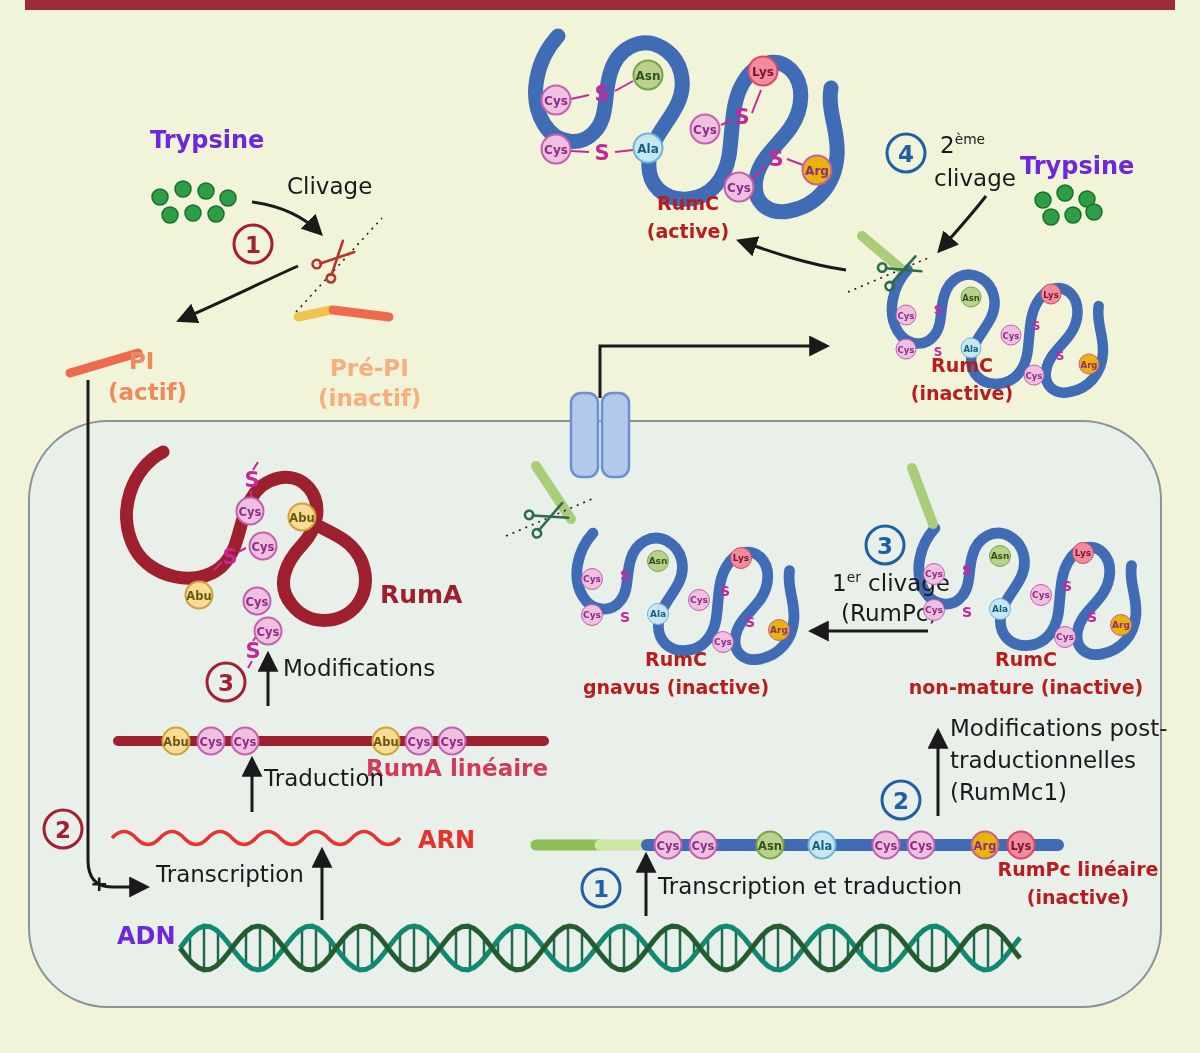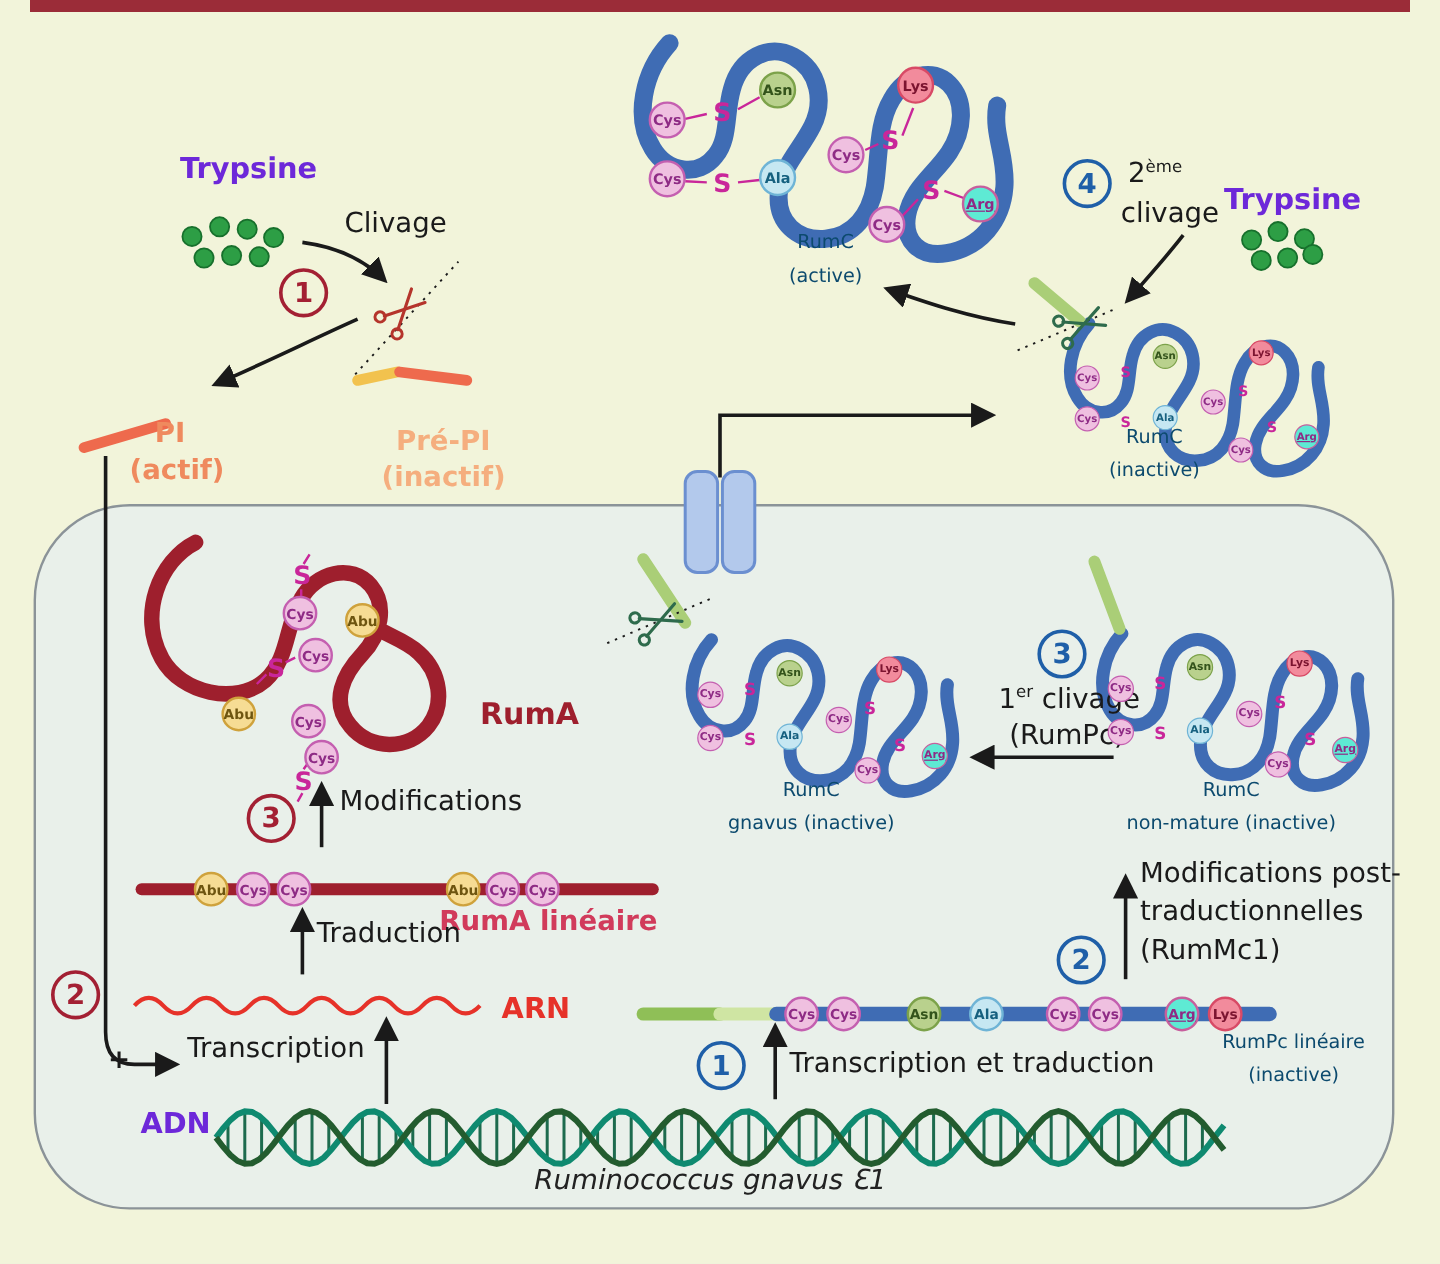--- a/index.html
+++ b/index.html
@@ -7,22 +7,22 @@
          font-family:"DejaVu Sans","Liberation Sans",sans-serif;overflow:hidden;}
   .topbar{position:absolute;left:25px;right:25px;top:0;height:10px;background:#9b2c38;}
   .cell{position:absolute;left:28px;top:420px;width:1134px;height:588px;background:#e9f0ea;
         border:2.5px solid #8b9398;border-radius:80px;box-sizing:border-box;}
   svg.art{position:absolute;left:0;top:0;pointer-events:none;}
   .lbl{position:absolute;white-space:nowrap;color:#1a1a1a;font-size:23px;line-height:1.05;}
   .cx{transform:translateX(-50%);}
   .green{color:#6d28d9;font-weight:600;}
   .orange{color:#ef8a5e;font-weight:600;}
   .pale{color:#f5ae7e;font-weight:600;}
-  .bluetx{color:#0c4a6e;font-weight:400;font-size:16px;}
-  .darkred{color:#9e1f2d;font-weight:700;font-size:25px;margin-left:20px;}
+  .bluetx{color:#b91c1c;font-weight:700;font-size:19px;}
+  .darkred{color:#9e1f2d;font-weight:700;font-size:25px;}
   .crimson{color:#d13b5b;font-weight:600;}
   .redtx{color:#e63229;font-weight:600;font-size:24px;}
   .italic{font-style:italic;color:#222;}
   .bold{font-weight:700;}
   sup{font-size:60%;}
   .step{position:absolute;transform:translate(-50%,-50%);width:41px;height:41px;border-radius:50%;
         display:flex;align-items:center;justify-content:center;font-size:23px;font-weight:700;
         border:3px solid;box-sizing:border-box;}
   .stred{border-color:#a32033;color:#a32033;}
   .stblue{border-color:#1f5fa8;color:#1f5fa8;}
@@ -30,21 +30,21 @@
        align-items:center;justify-content:center;font-weight:700;box-sizing:border-box;border-style:solid;}
   .r30{width:31px;height:31px;font-size:12px;border-width:2px;}
   .r28{width:29px;height:29px;font-size:11.5px;border-width:2px;}
   .r22{width:22px;height:22px;font-size:9px;border-width:1.5px;}
   .r20{width:21px;height:21px;font-size:8.5px;border-width:1.5px;}
   .cys{background:#efc0e0;border-color:#c45fb0;color:#8e2b85;}
   .abu{background:#f6dc94;border-color:#cfa23c;color:#6e5510;}
   .asn{background:#b9d18d;border-color:#7ca24a;color:#33531b;}
   .ala{background:#c6e7f2;border-color:#6fb4d6;color:#16607f;}
   .lys{background:#f28b9c;border-color:#d84a66;color:#7c1430;}
-  .arg{background:#5eead4;border-color:#c75f9d;color:#8e2b85;text-decoration:underline;}
+  .arg{background:#eab308;border-color:#c75f9d;color:#8e2b85;}
   .sul{position:absolute;transform:translate(-50%,-50%);color:#c9269a;font-weight:700;}
   .s20{font-size:21px;}
   .s14{font-size:14px;}
   .s13{font-size:12px;}
 </style>
 </head>
 <body>
 
 <div class="stage">
   <div class="topbar"></div>
@@ -225,21 +225,20 @@
   <div class="lbl bluetx cx" style="left:962px;top:384px">(inactive)</div>
 
   <div class="lbl darkred" style="left:380px;top:582px">RumA</div>
   <div class="lbl" style="left:283px;top:656px">Modifications</div>
   <div class="lbl crimson" style="left:548px;top:756px;transform:translateX(-100%)">RumA linéaire</div>
   <div class="lbl" style="left:264px;top:766px">Traduction</div>
   <div class="lbl redtx" style="left:418px;top:828px">ARN</div>
   <div class="lbl" style="left:156px;top:862px">Transcription</div>
   <div class="lbl bold" style="left:90px;top:872px;font-size:22px">+</div>
   <div class="lbl green" style="left:117px;top:924px;font-size:24px">ADN</div>
-  <div class="lbl italic cx" style="left:592px;top:972px">Ruminococcus gnavus Ɛ1</div>
 
   <div class="lbl bluetx cx" style="left:676px;top:650px">RumC</div>
   <div class="lbl bluetx cx" style="left:676px;top:678px">gnavus (inactive)</div>
   <div class="lbl" style="left:832px;top:570px"><span>1</span><sup>er</sup><span> clivage</span></div>
   <div class="lbl" style="left:841px;top:601px">(RumPc)</div>
   <div class="lbl bluetx cx" style="left:1026px;top:650px">RumC</div>
   <div class="lbl bluetx cx" style="left:1026px;top:678px">non-mature (inactive)</div>
 
   <div class="lbl" style="left:950px;top:716px">Modifications post-</div>
   <div class="lbl" style="left:950px;top:748px">traductionnelles</div>

